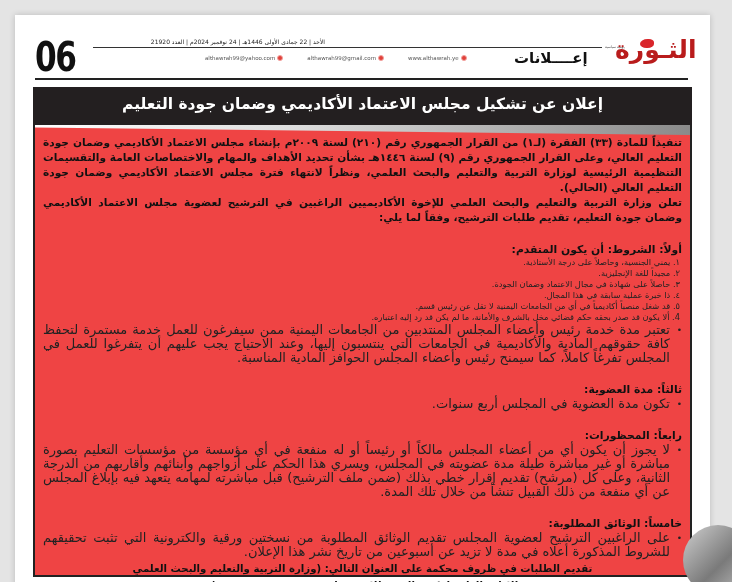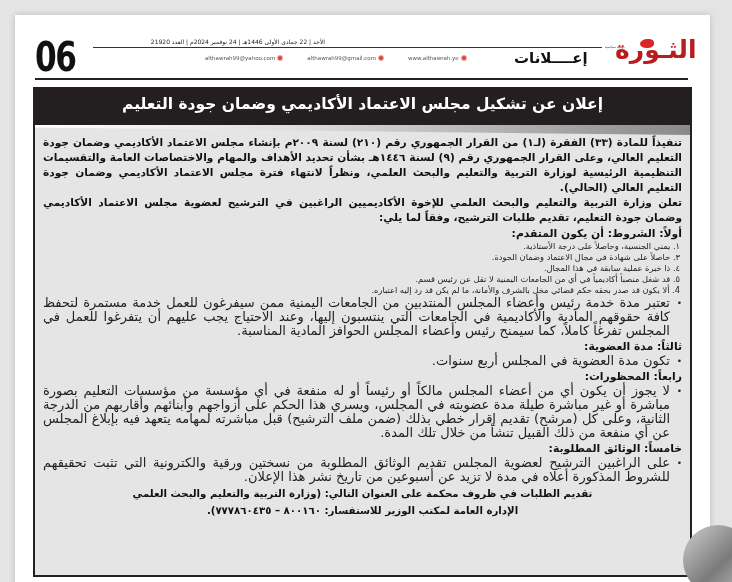--- a/index.html
+++ b/index.html
@@ -88,21 +88,21 @@
       left: 20px; right: 22px; top: 63px;
       height: 2px; background: #222;
     }
     
     .ad {
       position: absolute;
       left: 18px; top: 72px;
       width: 659px; height: 490px;
       border: 2px solid #222;
       border-top: none;
-      background: #e5e5e5;
+      background: #ef4444;
     }
     .ad-banner {
       position: absolute; left: -2px; right: -2px; top: 0;
       height: 38px;
       background: #231f20;
       color: #fff;
       font-weight: bold;
       font-size: 15.5px;
       text-align: center;
       line-height: 34px;
@@ -119,21 +119,21 @@
       left: 8px; right: 8px; top: 48px;
       direction: rtl;
       text-align: justify;
       color: #111;
     }
     .intro {
       font-weight: bold; font-size: 10.6px; line-height: 15px;
     }
     .h-sec {
       font-weight: bold; font-size: 10.8px; line-height: 14px;
-      margin-top: 2px;
+      margin-top: 18px;
     }
     .item {
       font-size: 8.3px; line-height: 11px; color: #222;
       padding-right: 2px;
     }
     .bullet {
       font-size: 13px; line-height: 14px; color: #222;
       position: relative; padding-right: 12px;
     }
     .bullet::before {
@@ -184,20 +184,21 @@
   <div class="ad">
     <div class="ad-banner">إعلان عن تشكيل مجلس الاعتماد الأكاديمي وضمان جودة التعليم</div>
     <div class="ad-wedge"></div>
 
     <div class="ad-body">
       <p class="intro">تنفيذاً للمادة (٣٣) الفقرة (لـ١) من القرار الجمهوري رقم (٢١٠) لسنة ٢٠٠٩م بإنشاء مجلس الاعتماد الأكاديمي وضمان جودة التعليم العالي، وعلى القرار الجمهوري رقم (٩) لسنة ١٤٤٦هـ بشأن تحديد الأهداف والمهام والاختصاصات العامة والتقسيمات التنظيمية الرئيسية لوزارة التربية والتعليم والبحث العلمي، ونظراً لانتهاء فترة مجلس الاعتماد الأكاديمي وضمان جودة التعليم العالي (الحالي).</p>
       <p class="intro">تعلن وزارة التربية والتعليم والبحث العلمي للإخوة الأكاديميين الراغبين في الترشيح لعضوية مجلس الاعتماد الأكاديمي وضمان جودة التعليم، تقديم طلبات الترشيح، وفقاً لما يلي:</p>
 
       <p class="h-sec">أولاً: الشروط: أن يكون المتقدم:</p>
       <p class="item">١. يمني الجنسية، وحاصلاً على درجة الأستاذية.</p>
+      <p class="item">٢. مجيداً للغة الإنجليزية.</p>
       <p class="item">٣. حاصلاً على شهادة في مجال الاعتماد وضمان الجودة.</p>
       <p class="item">٤. ذا خبرة عملية سابقة في هذا المجال.</p>
       <p class="item">٥. قد شغل منصباً أكاديمياً في أي من الجامعات اليمنية لا تقل عن رئيس قسم.</p>
       <p class="item">4. ألا يكون قد صدر بحقه حكم قضائي مخل بالشرف والأمانة، ما لم يكن قد رد إليه اعتباره.</p>
 
       <p class="bullet">تعتبر مدة خدمة رئيس وأعضاء المجلس المنتدبين من الجامعات اليمنية ممن سيفرغون للعمل خدمة مستمرة لتحفظ كافة حقوقهم المادية والأكاديمية في الجامعات التي ينتسبون إليها، وعند الاحتياج يجب عليهم أن يتفرغوا للعمل في المجلس تفرغاً كاملاً، كما سيمنح رئيس وأعضاء المجلس الحوافز المادية المناسبة.</p>
 
       <p class="h-sec">ثالثاً: مدة العضوية:</p>
       <p class="bullet">تكون مدة العضوية في المجلس أربع سنوات.</p>
 

